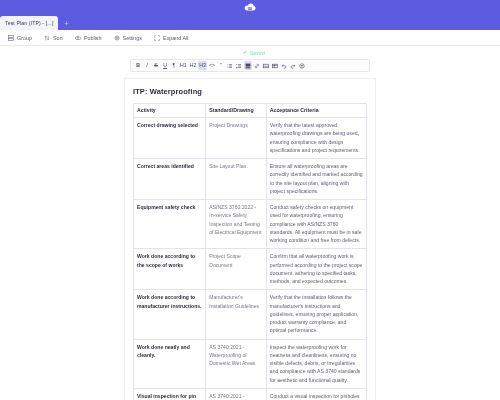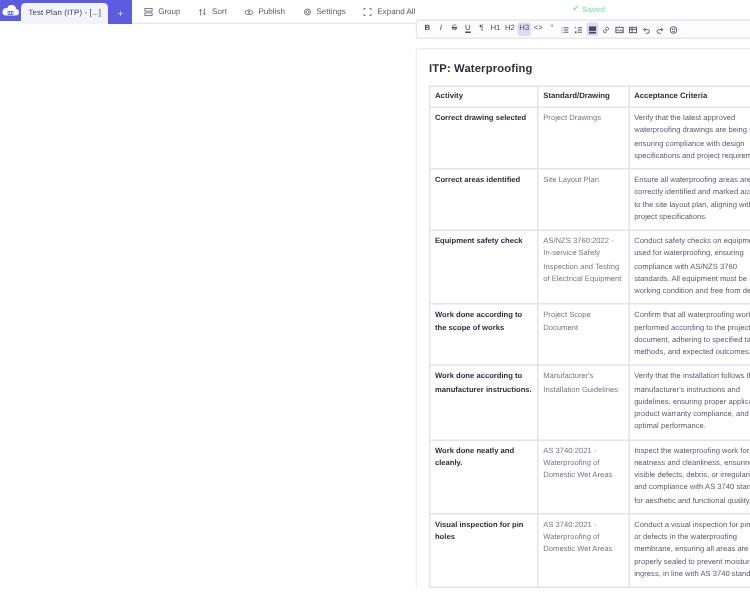--- a/index.html
+++ b/index.html
@@ -2,21 +2,21 @@
 <html><head>
 <meta charset="utf-8">
 <style>
   * { box-sizing: border-box; margin: 0; padding: 0; }
   html, body {
     width: 500px; height: 400px;
     font-family: "Liberation Sans", sans-serif;
     background: #ffffff;
     overflow: hidden;
   }
-  .app { width: 500px; height: 400px; position: relative; display: flex; flex-direction: row; }
+  .app { width: 500px; height: 400px; position: relative; display: flex; flex-direction: column; }
 
   
   .topbar {
     height: 14px;
     background: #5c5ce0;
     position: relative;
     flex: 0 0 14px;
   }
   .brand-logo {
     position: absolute;

